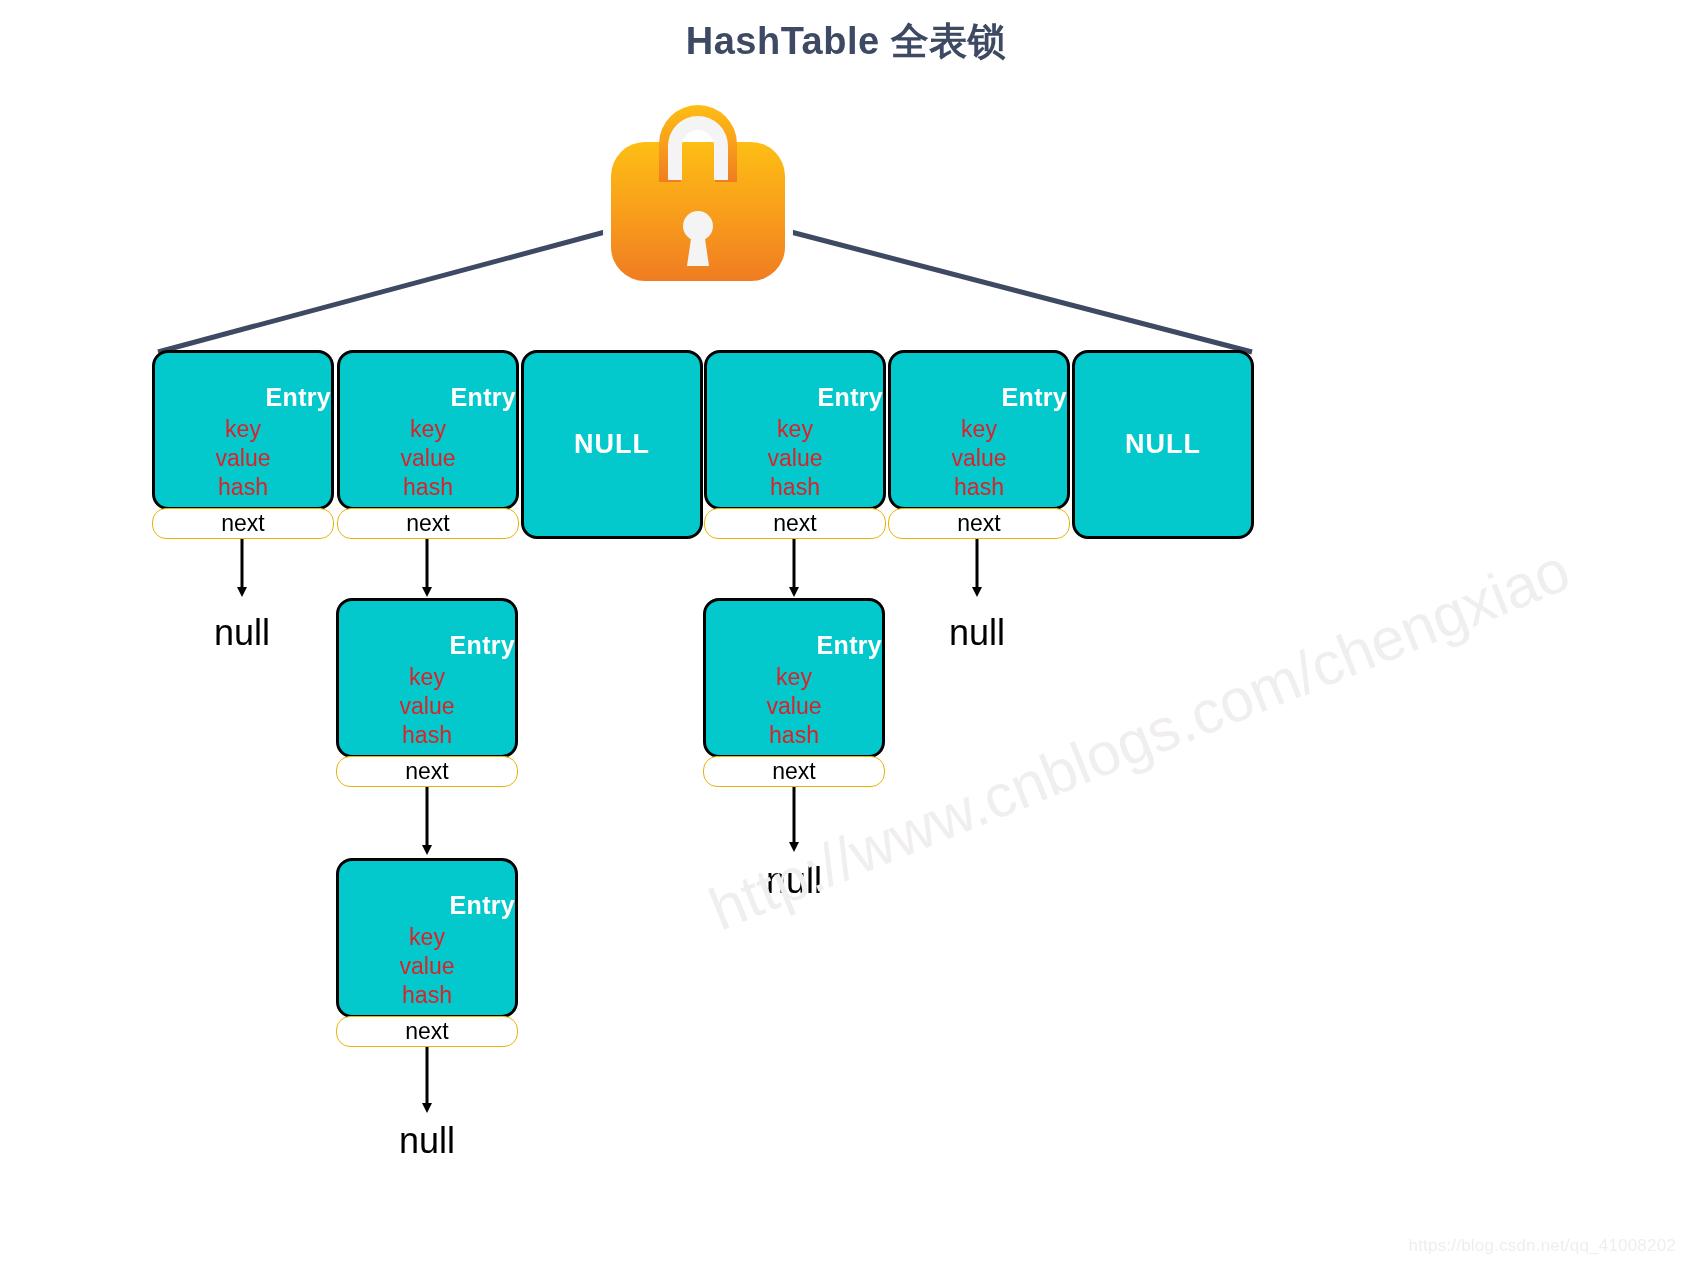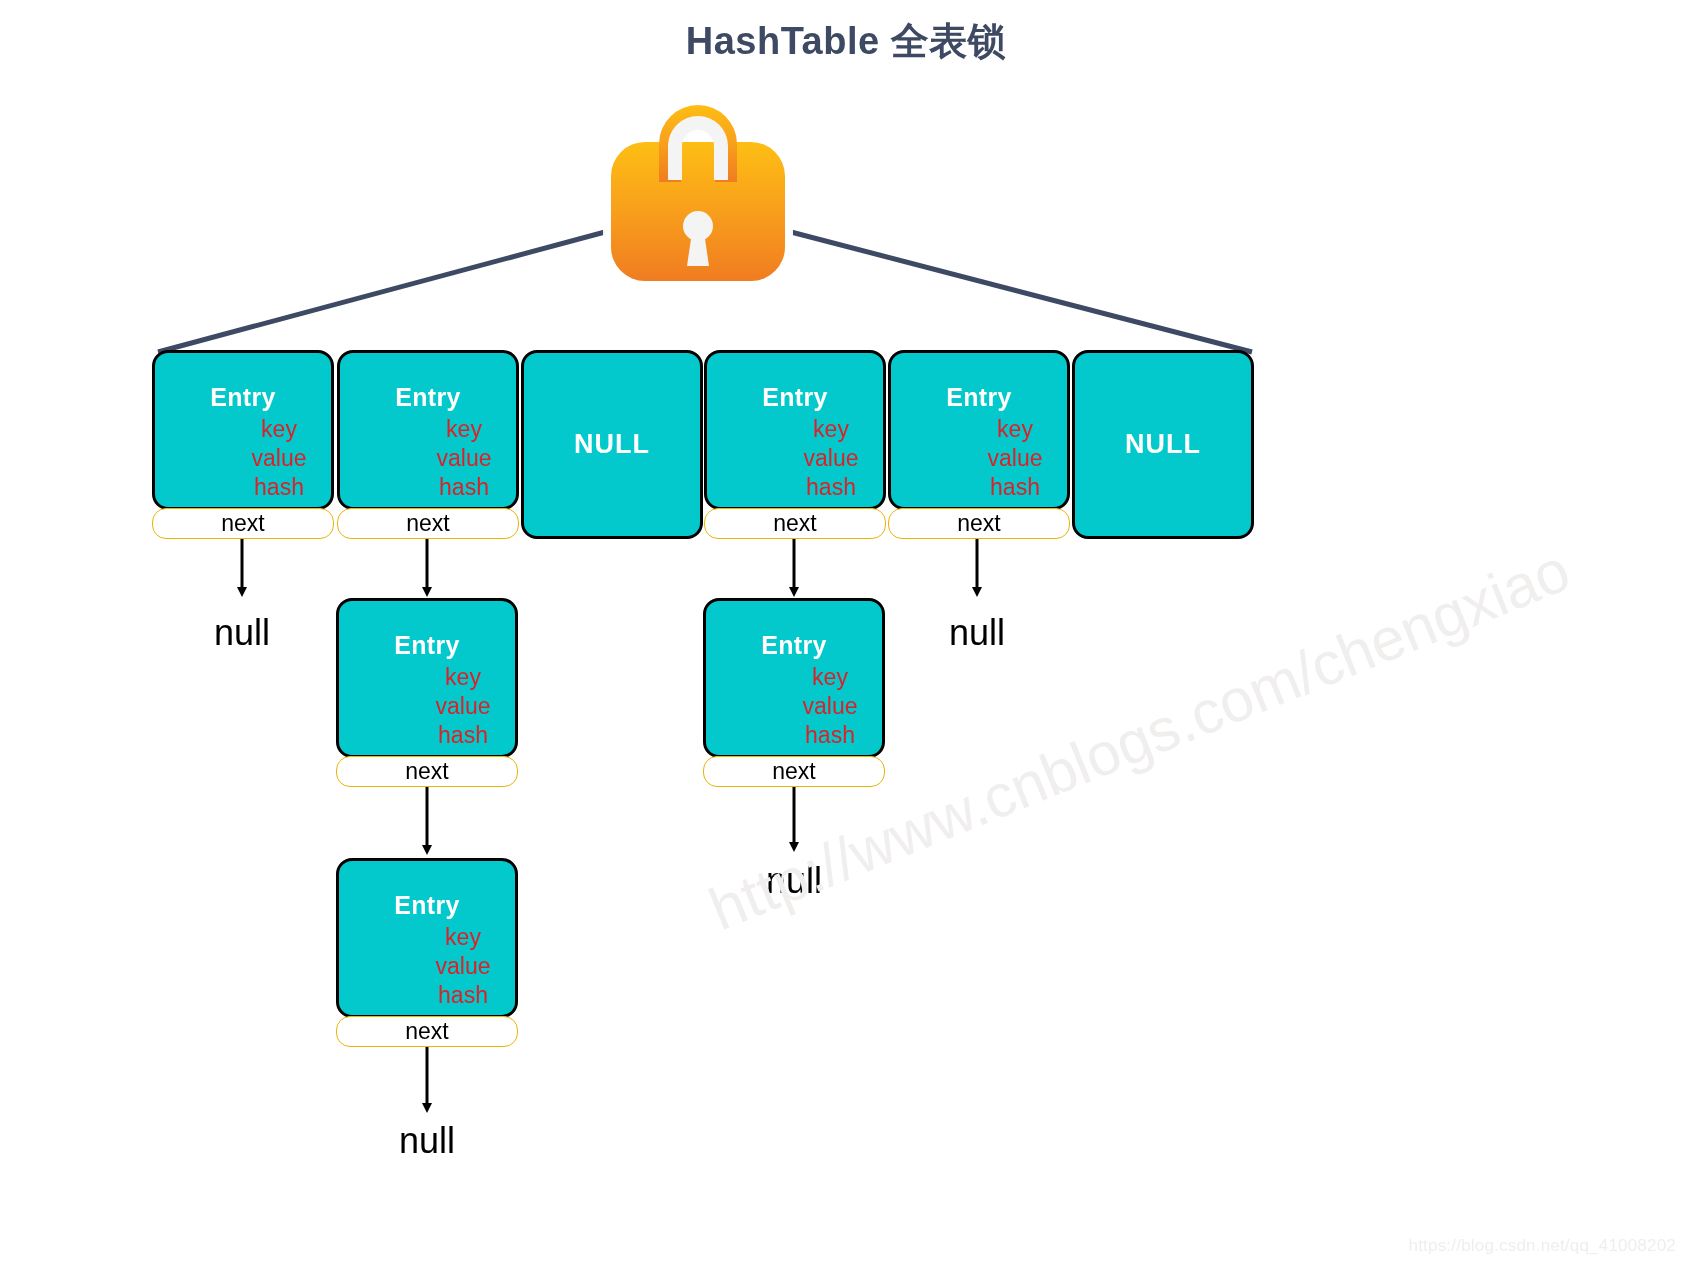--- a/index.html
+++ b/index.html
@@ -21,26 +21,26 @@
 
   
   .lock{position:absolute;left:589px;top:86px;width:218px;height:215px;}
 
   
   .bucket{
     position:absolute;box-sizing:border-box;
     background:#04c9cc;border:3px solid #000;border-radius:16px;
   }
   .bucket .etitle{
-    position:absolute;left:0;width:100%;top:30px;text-align:center;
+    position:absolute;left:0;width:100%;top:30px;text-align:right;
     color:#ffffff;font-size:25px;font-weight:bold;letter-spacing:.3px;
   }
   .bucket .kvh{
     position:absolute;left:0;width:100%;top:62px;text-align:center;
-    color:#d8232a;font-size:23px;line-height:29px;padding-left:36px;
+    color:#d8232a;font-size:23px;line-height:29px;
   }
   .bucket .kvh span{display:block;}
   .nullbox{
     display:flex;align-items:center;justify-content:center;
     color:#ffffff;font-size:27px;font-weight:bold;letter-spacing:1px;
   }
   .nextbar{
     position:absolute;box-sizing:border-box;
     background:#ffffff;border:1px solid #eab308;border-radius:14px;
     display:flex;align-items:center;justify-content:center;

